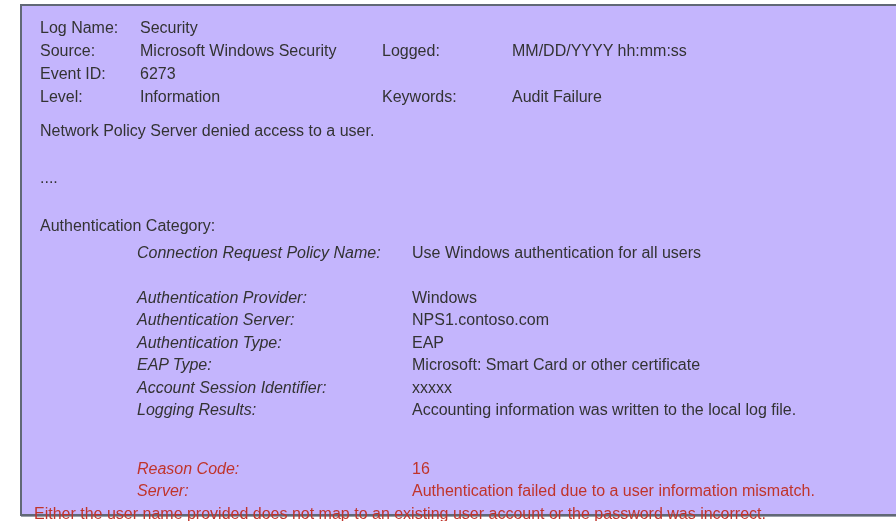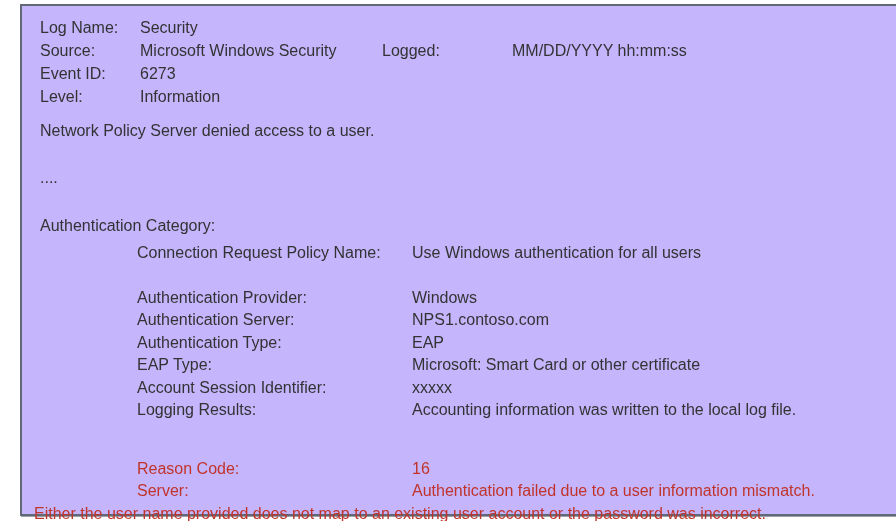--- a/index.html
+++ b/index.html
@@ -19,21 +19,21 @@
     position:absolute;left:20px;top:4px;width:882px;height:508px;
     border:2px solid var(--border);
     box-shadow:1px 1px 0 #9aa0ab;
     background:#c4b5fd;
   }
   .line{position:absolute;left:18px;right:10px;white-space:nowrap;}
   .lbl{display:inline-block;width:100px;}
   .rgroup{position:absolute;left:342px;top:0;white-space:nowrap;}
   .rlbl{display:inline-block;width:130px;}
   .drow{position:absolute;left:115px;right:6px;white-space:nowrap;}
-  .dlbl{display:inline-block;width:275px;}
+  .dlbl{display:inline-block;width:275px;font-style:italic;}
   .red{color:var(--red);margin-top:36px;}
   .footer-error{position:absolute;left:12px;right:6px;white-space:nowrap;}
 </style>
 </head>
 <body>
 
 <div class="frame">
 
   <div class="line" style="top:13px">
     <span class="lbl">Log Name:</span><span class="val">Security</span>
@@ -45,20 +45,23 @@
       <span class="rlbl">Logged:</span><span class="val">MM/DD/YYYY hh:mm:ss</span>
     </span>
   </div>
 
   <div class="line" style="top:59px">
     <span class="lbl">Event ID:</span><span class="val">6273</span>
   </div>
 
   <div class="line" style="top:82px">
     <span class="lbl">Level:</span><span class="val">Information</span>
+    <span class="rgroup">
+      <span class="rlbl">Keywords:</span><span class="val">Audit Failure</span>
+    </span>
   </div>
 
   <div class="line" style="top:116px">Network Policy Server denied access to a user.</div>
   <div class="line" style="top:163px">....</div>
   <div class="line" style="top:211px">Authentication Category:</div>
 
   <div class="drow" style="top:238px">
     <span class="dlbl">Connection Request Policy Name:</span><span class="dval">Use Windows authentication for all users</span>
   </div>
   <div class="drow" style="top:283px">

